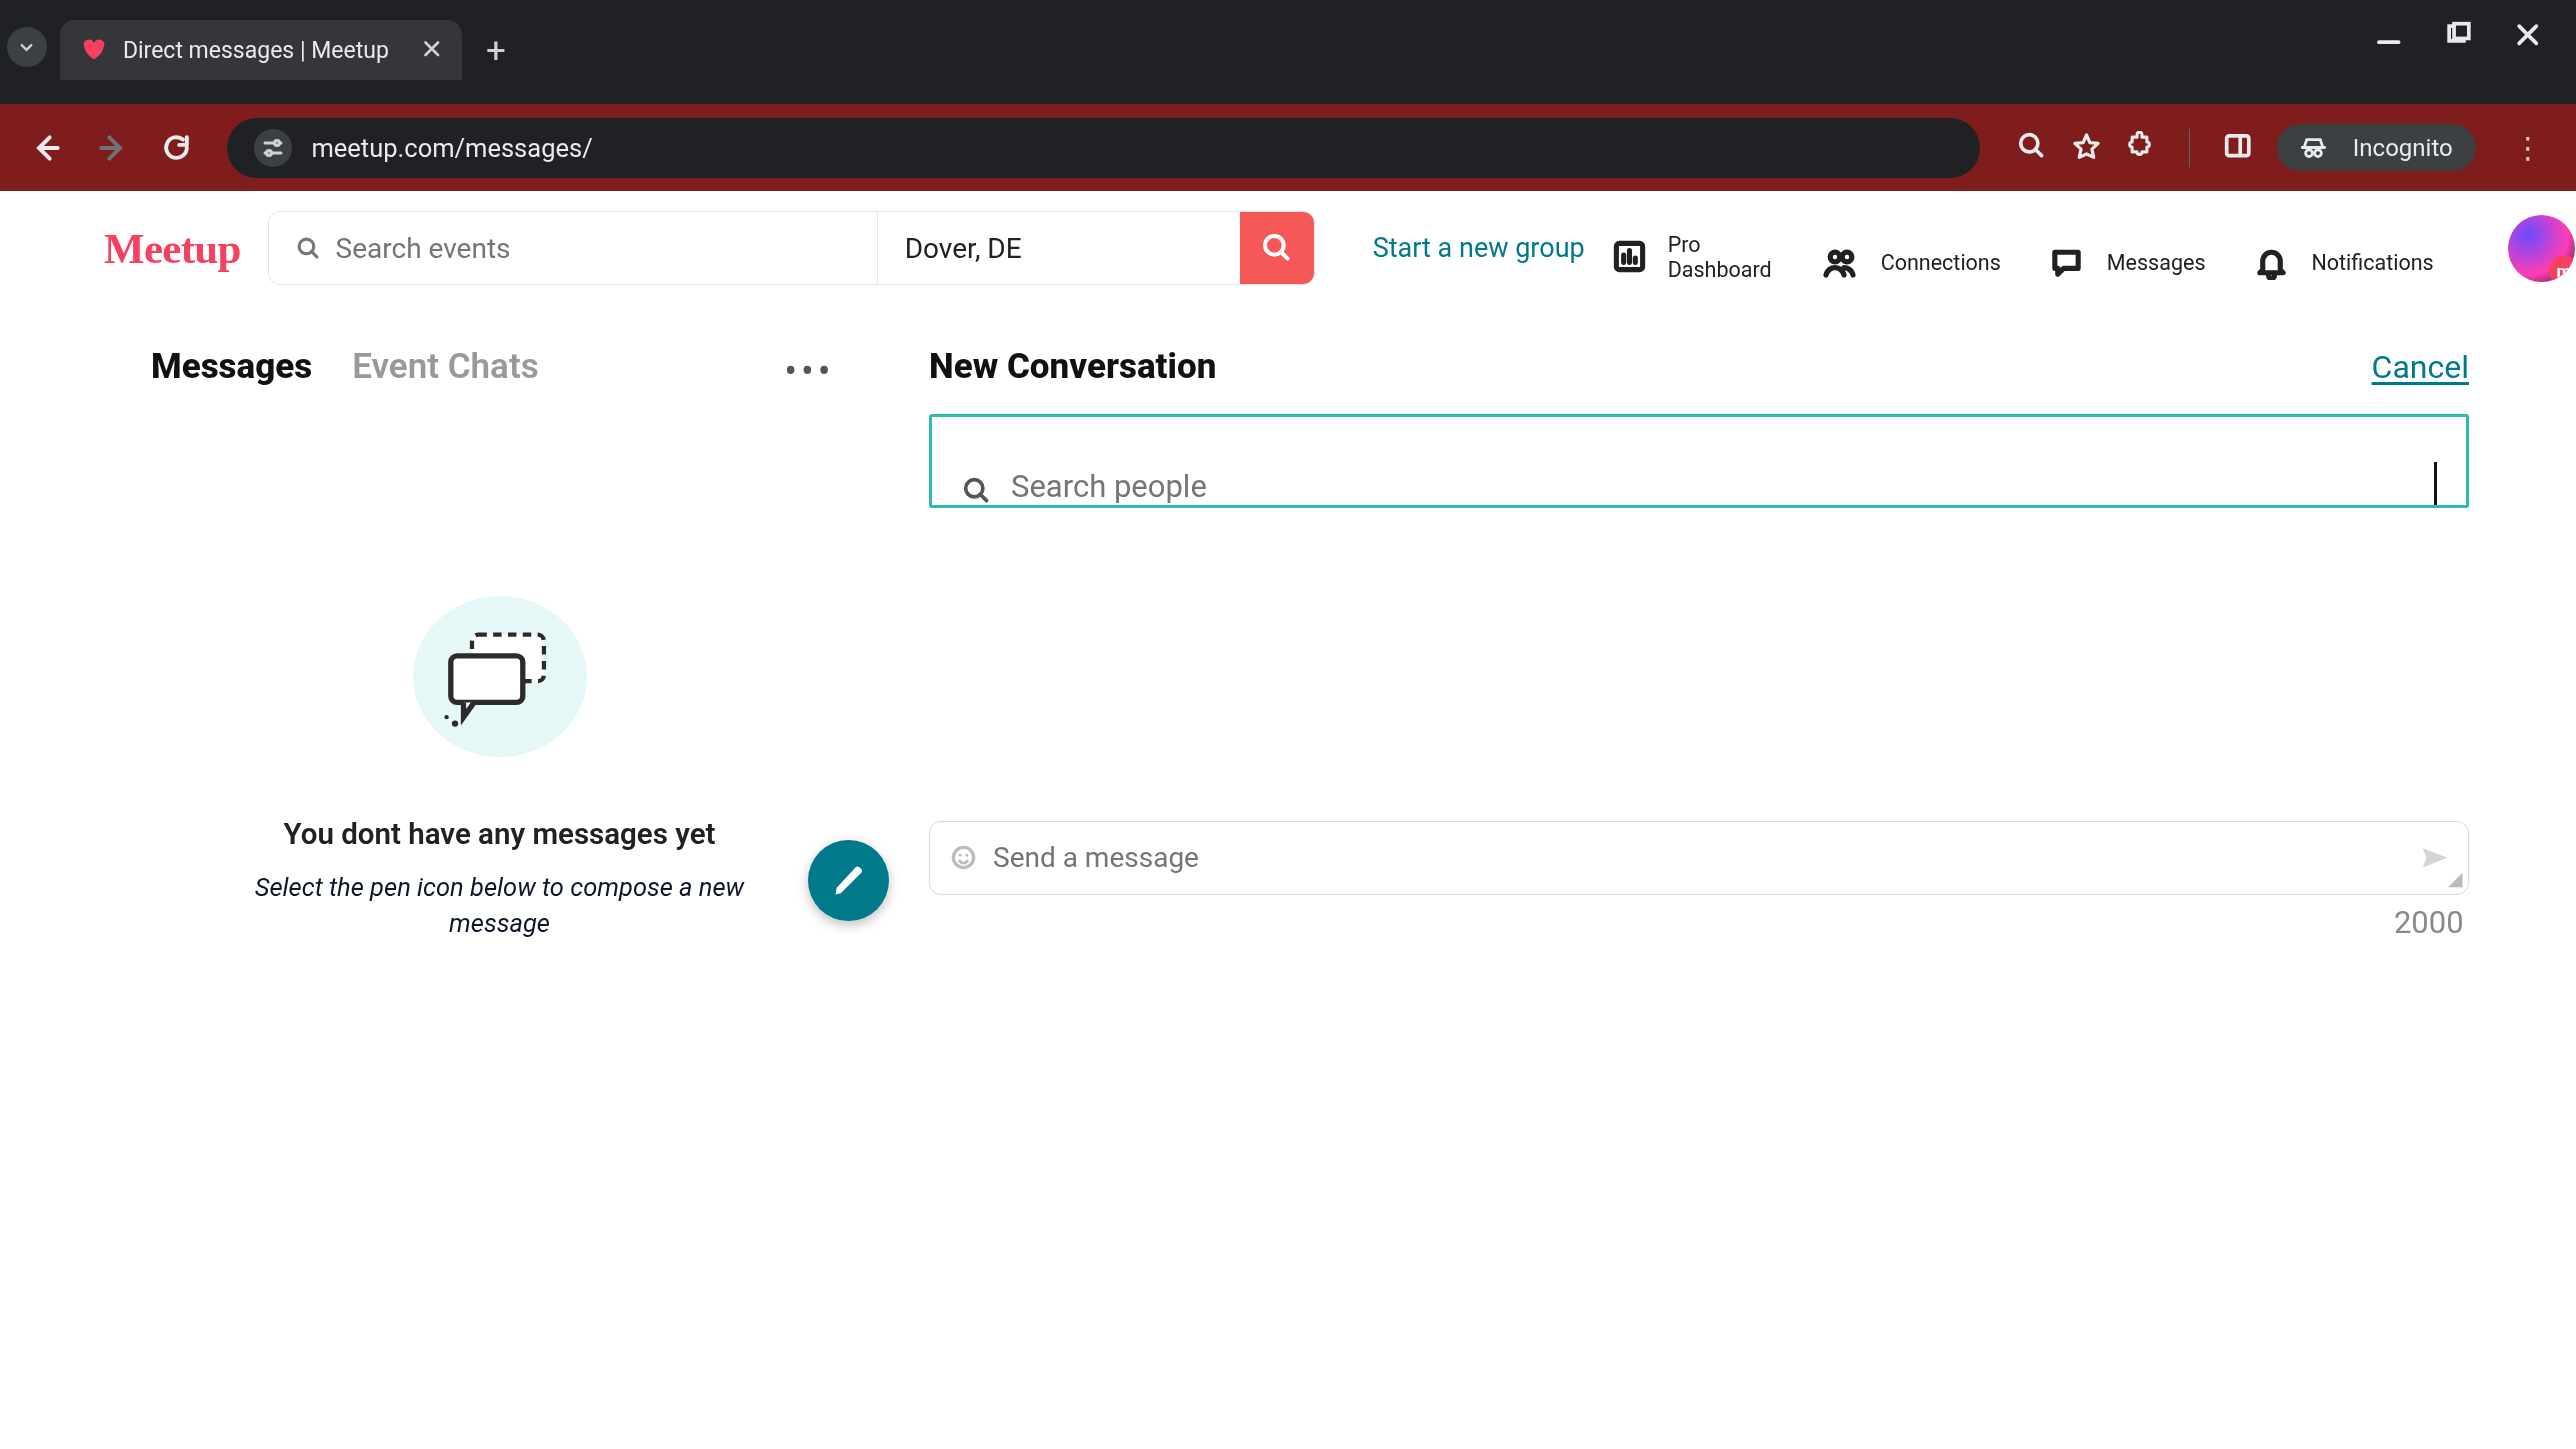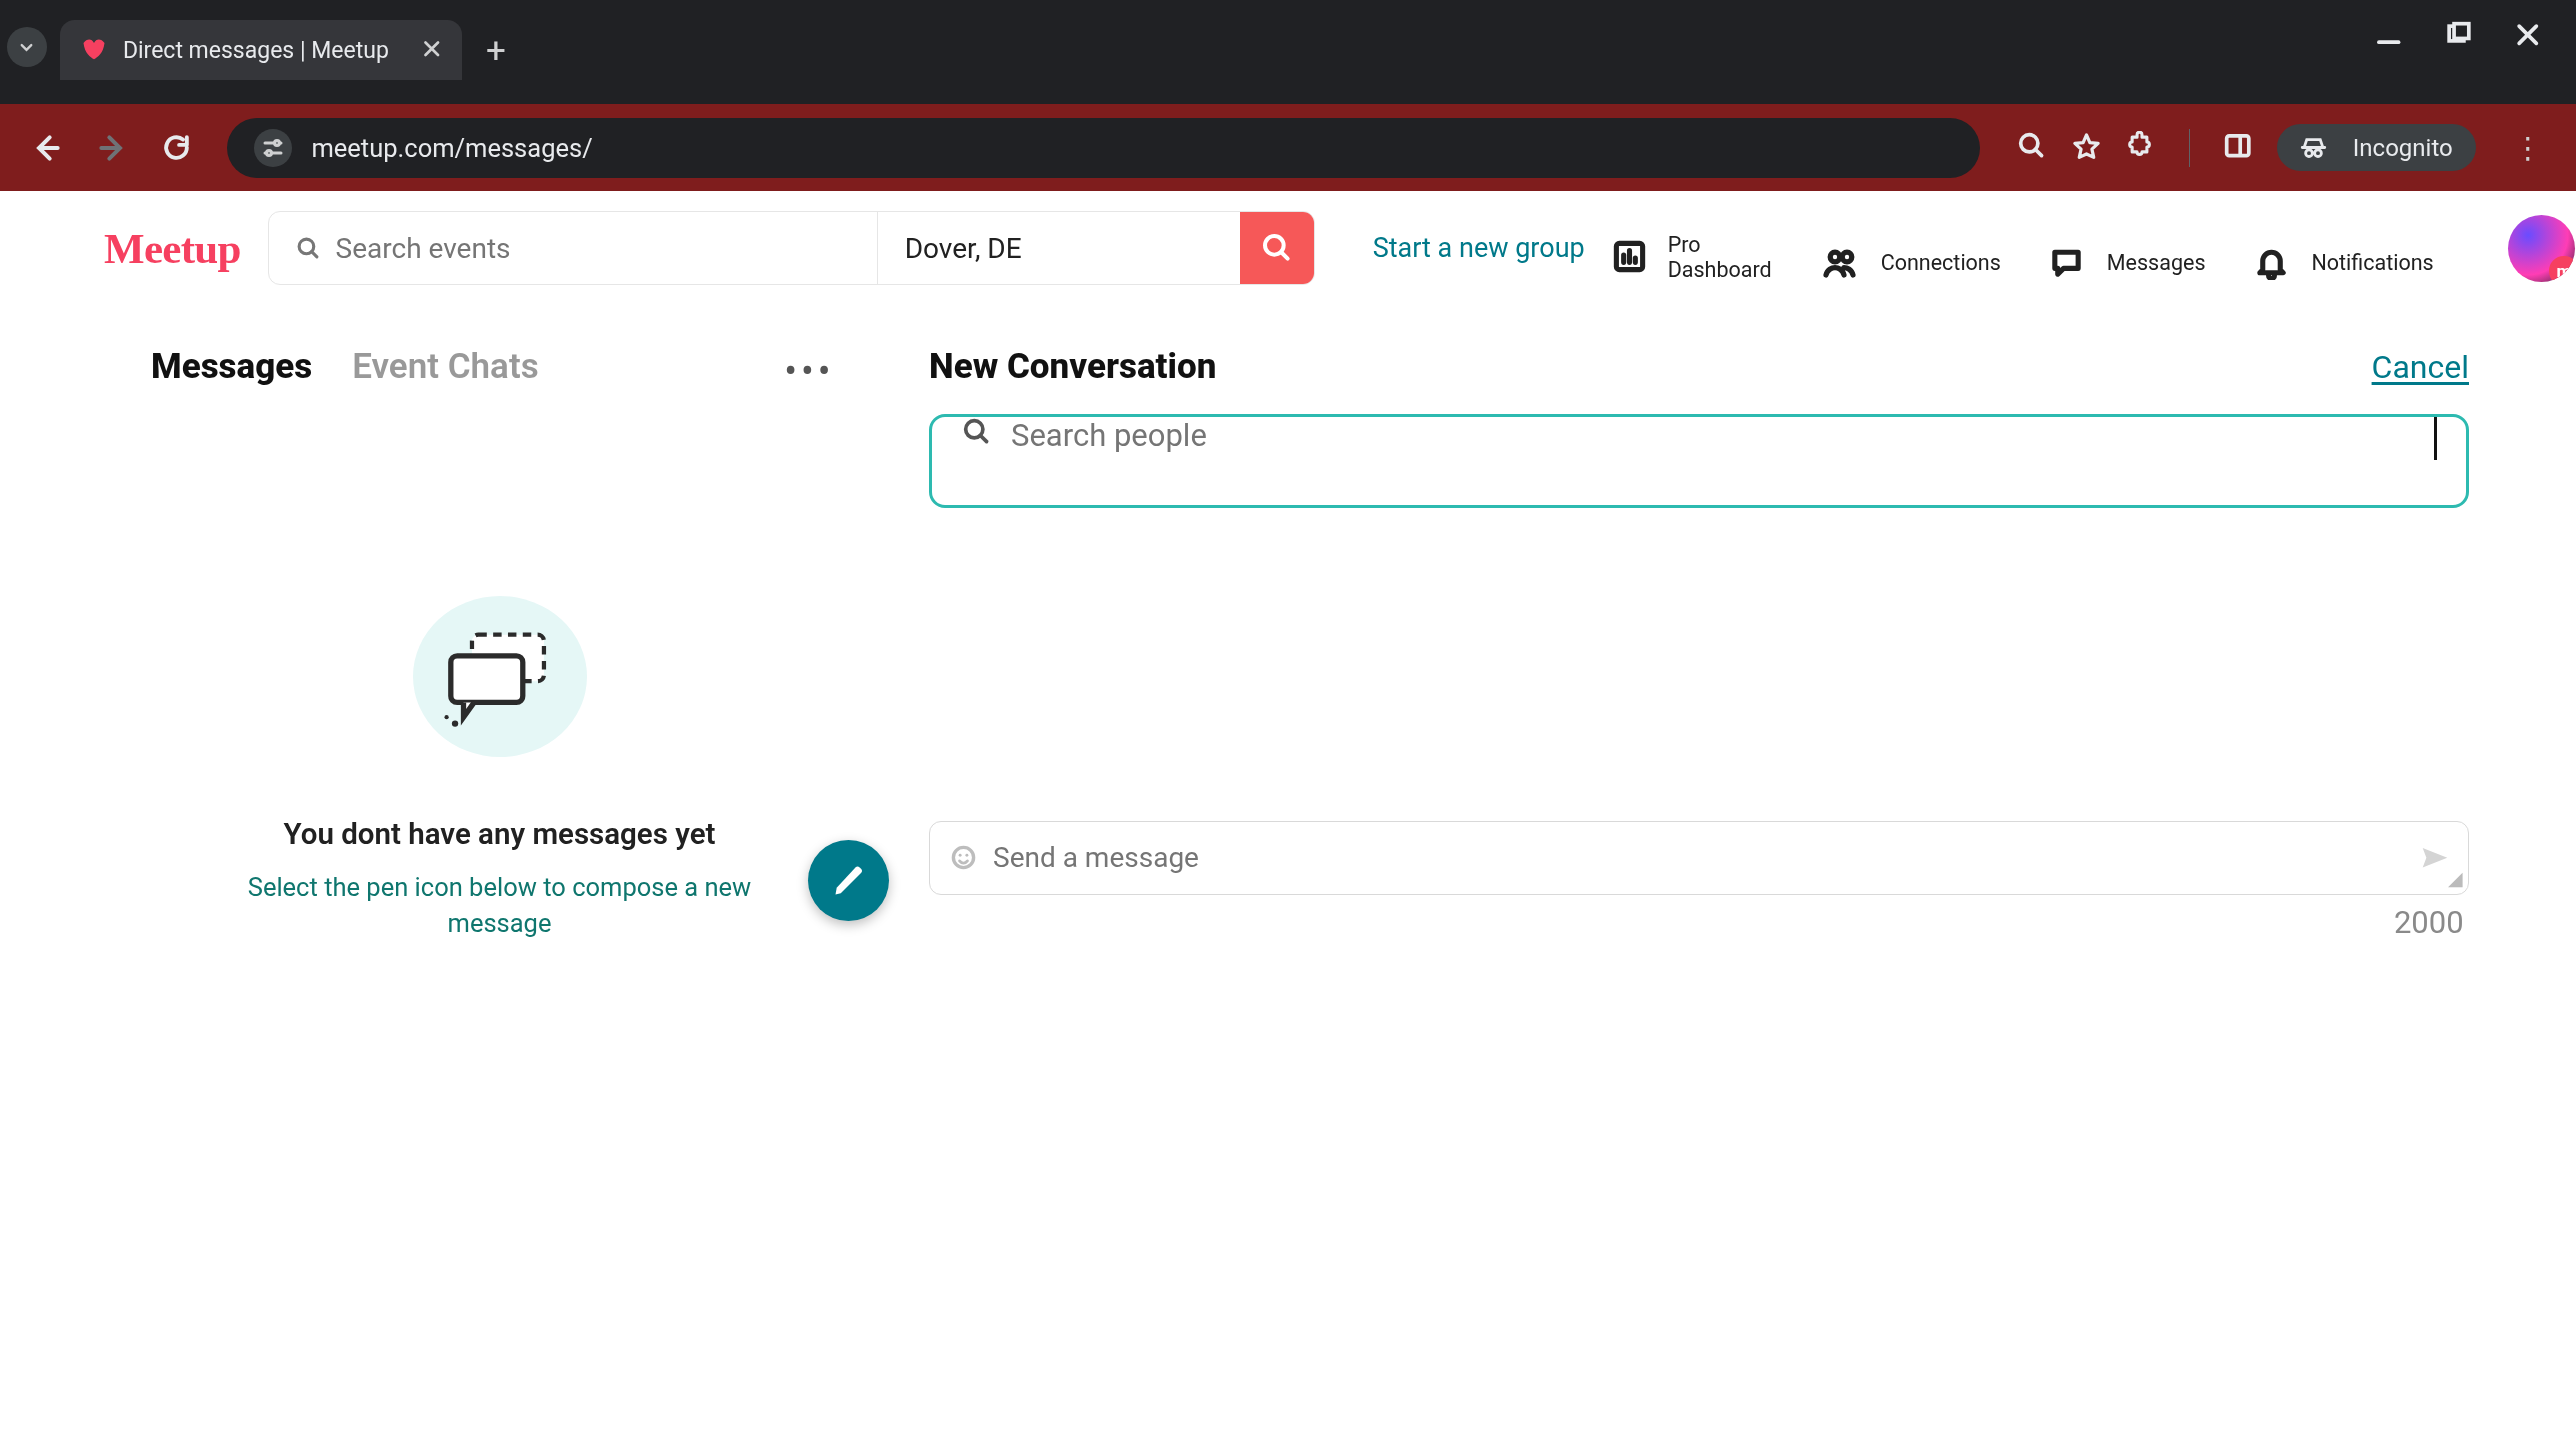--- a/index.html
+++ b/index.html
@@ -58,30 +58,30 @@
   .right-col { flex:1; display:flex; flex-direction:column; position:relative;}
 
   .tabs-row { display:flex; align-items:center; gap: 40px; }
   .tab-lbl { font-size: 35px; color:#999; font-weight:600; padding-bottom:8px; }
   .tab-lbl.active { color:#111; font-weight:800;}
   .more-dots { margin-left:auto; font-size: 38px; color:#555; letter-spacing: 4px; padding-right: 13.4px;}
 
   .empty-state { margin-top: 201px; display:flex; flex-direction:column; align-items:center; text-align:center;}
   .empty-illus { width:174px; height:161px; border-radius:50%; background:#e5f7f6; display:flex; align-items:center; justify-content:center; margin-bottom: 60px;}
   .empty-title { font-size:29.5px; color:#212121; font-weight:600; margin-bottom: 19px;}
-  .empty-sub { font-size:25.5px; color:#0f766e; max-width: 510px; line-height:1.4;}
+  .empty-sub { font-size:25.5px; color:#0f172a; max-width: 510px; line-height:1.4;font-style:italic;}
 
   .compose-fab { position:absolute; right: 40px; bottom: 20px; width:81px; height:81px; border-radius:50%; background:#00798A; display:flex; align-items:center; justify-content:center; box-shadow: 0 4px 12px rgba(0,0,0,.25);}
   .compose-fab svg { fill:#fff; width:36px; height:36px; }
 
   .conv-header { display:flex; align-items:center; }
   .conv-title { font-size:35px; font-weight:800; color:#111;}
   .cancel-link { margin-left:auto; color:#00798A; font-size:32px; text-decoration: underline; text-underline-offset: 4px;}
 
-  .people-search { margin-top: 27px; border:3.4px solid #2dbab0; border-radius: 16px; height: 94px; display:flex; align-items:flex-start; padding: 0 29.5px; gap: 20px;}
+  .people-search { margin-top: 27px; border:3.4px solid #2dbab0; border-radius: 3px; height: 94px; display:flex; align-items:flex-end; padding: 0 29.5px; gap: 20px;}
   .people-search input { border:none; outline:none; font-size:31px; flex:1;}
   .text-cursor { width:2.7px; height:43px; background:#111; margin-left: 67px;}
 
   .msg-input-wrap { position:absolute; left:0; right:0; bottom: 0;}
   .msg-input { border:1.3px solid #d9d9d9; border-radius: 12px; height: 74px; display:flex; align-items:center; padding: 0 20px; gap: 16px; position:relative;}
   .msg-input input { border:none; outline:none; font-size:28px; flex:1; color:#333;}
   .msg-input .resize { position:absolute; right:5.4px; bottom:4px; color:#bbb; font-size:19px;}
   .counter { text-align:right; color:#8a8a8a; font-size:31px; margin-top: 9.4px; padding-right: 5.4px;}
 
   

